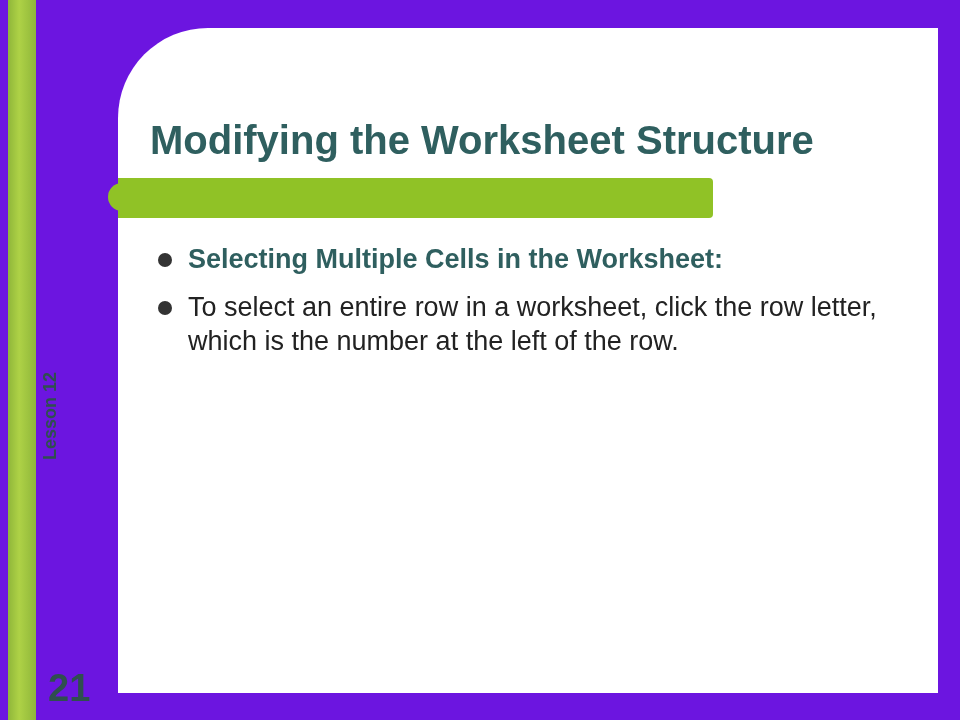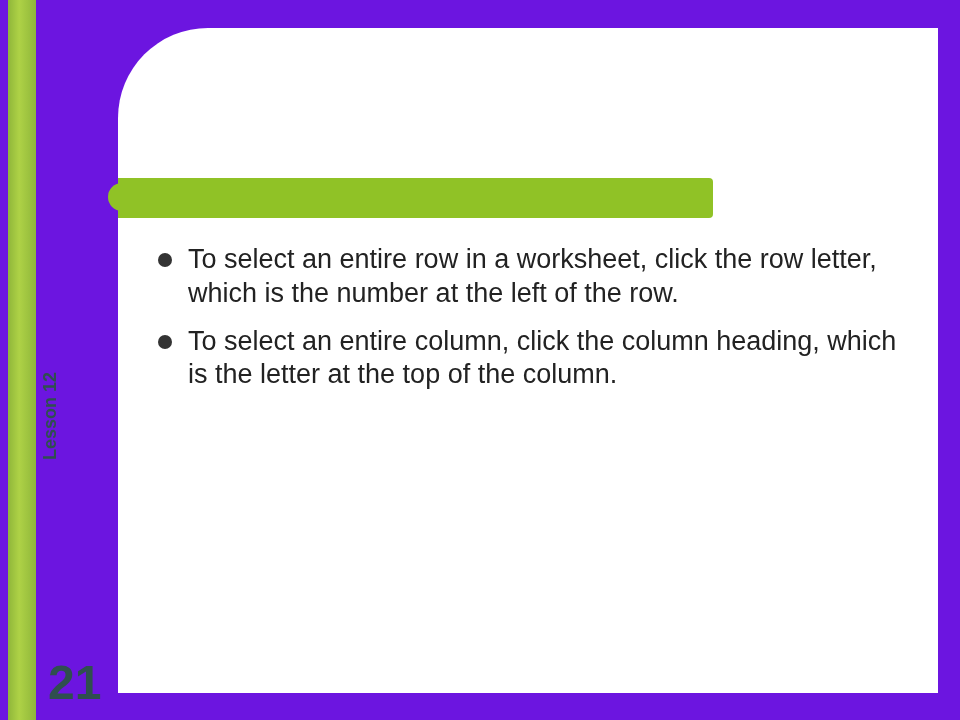--- a/index.html
+++ b/index.html
@@ -29,21 +29,21 @@
     font-weight: bold;
     font-size: 18px;
     white-space: nowrap;
   }
   .page-number {
     position: absolute;
     left: 48px;
     bottom: 10px;
     color: #2f4f4f;
     font-weight: bold;
-    font-size: 48px;
+    font-size: 38px;
   }
   .content-card {
     position: absolute;
     left: 118px;
     top: 28px;
     width: 820px;
     height: 665px;
     background: #ffffff;
     border-top-left-radius: 90px;
   }
@@ -107,19 +107,20 @@
 </head>
 <body>
 
 <div class="left-stripe"></div>
 
 <div class="lesson-label">Lesson 12</div>
 
 <div class="page-number">21</div>
 
 <div class="content-card">
+  <div class="slide-title">Modifying the Worksheet Structure</div>
   <div class="accent-dot"></div>
   <div class="accent-bar"></div>
   <ul class="bullets">
+    <li><span class="subtitle">Selecting Multiple Cells in the Worksheet:</span></li>
     <li><span>To select an entire row in a worksheet, click the row letter, which is the number at the left of the row.</span></li>
-    <li><span>To select an entire column, click the column heading, which is the letter at the top of the column.</span></li>
   </ul>
 </div>
 
 </body></html>

